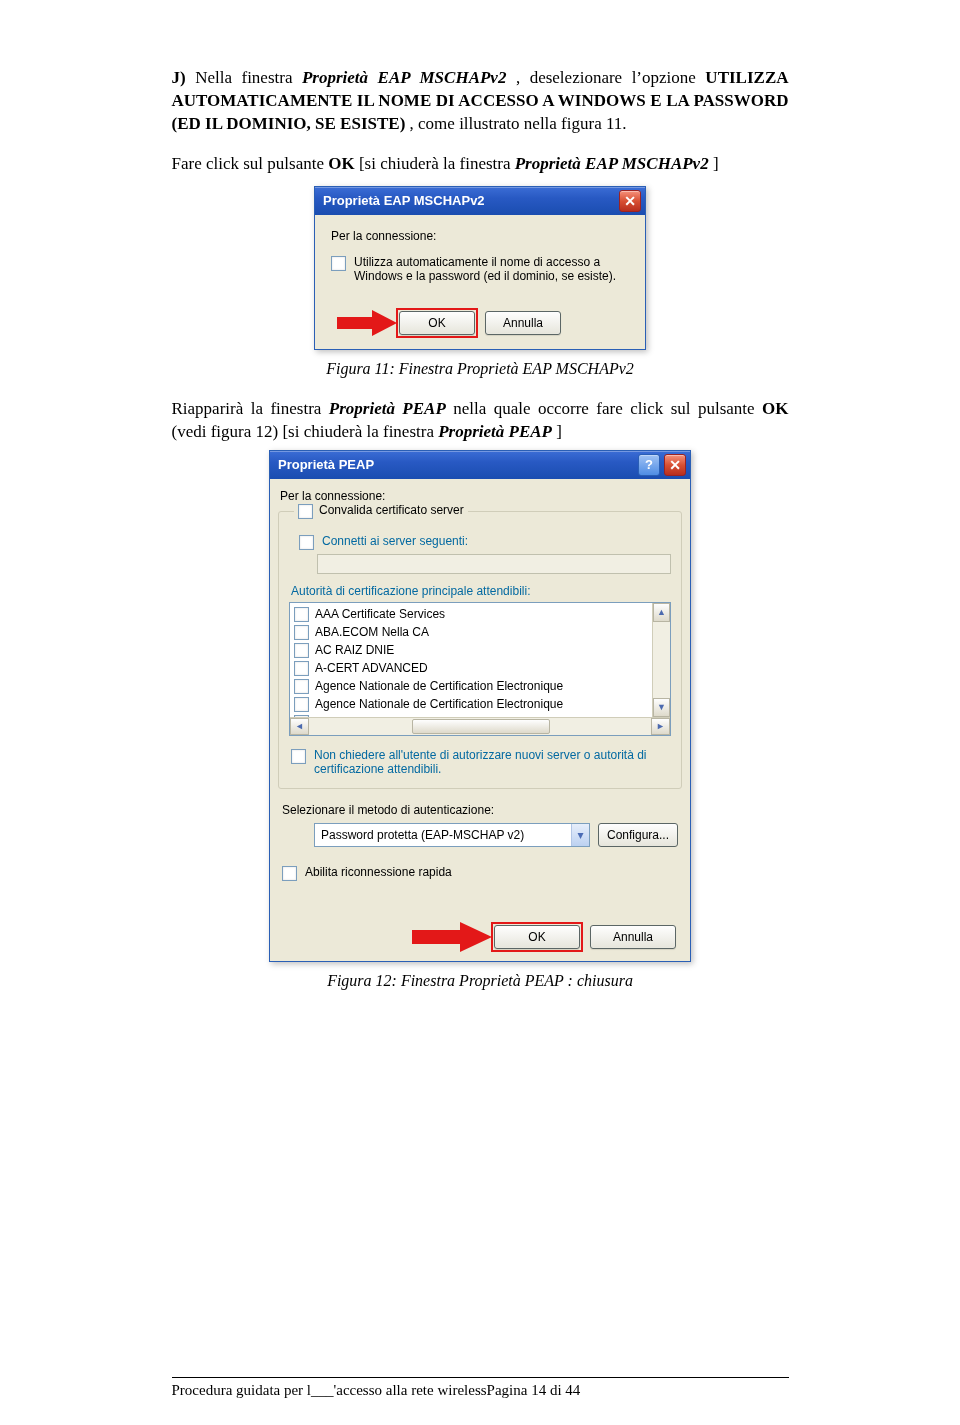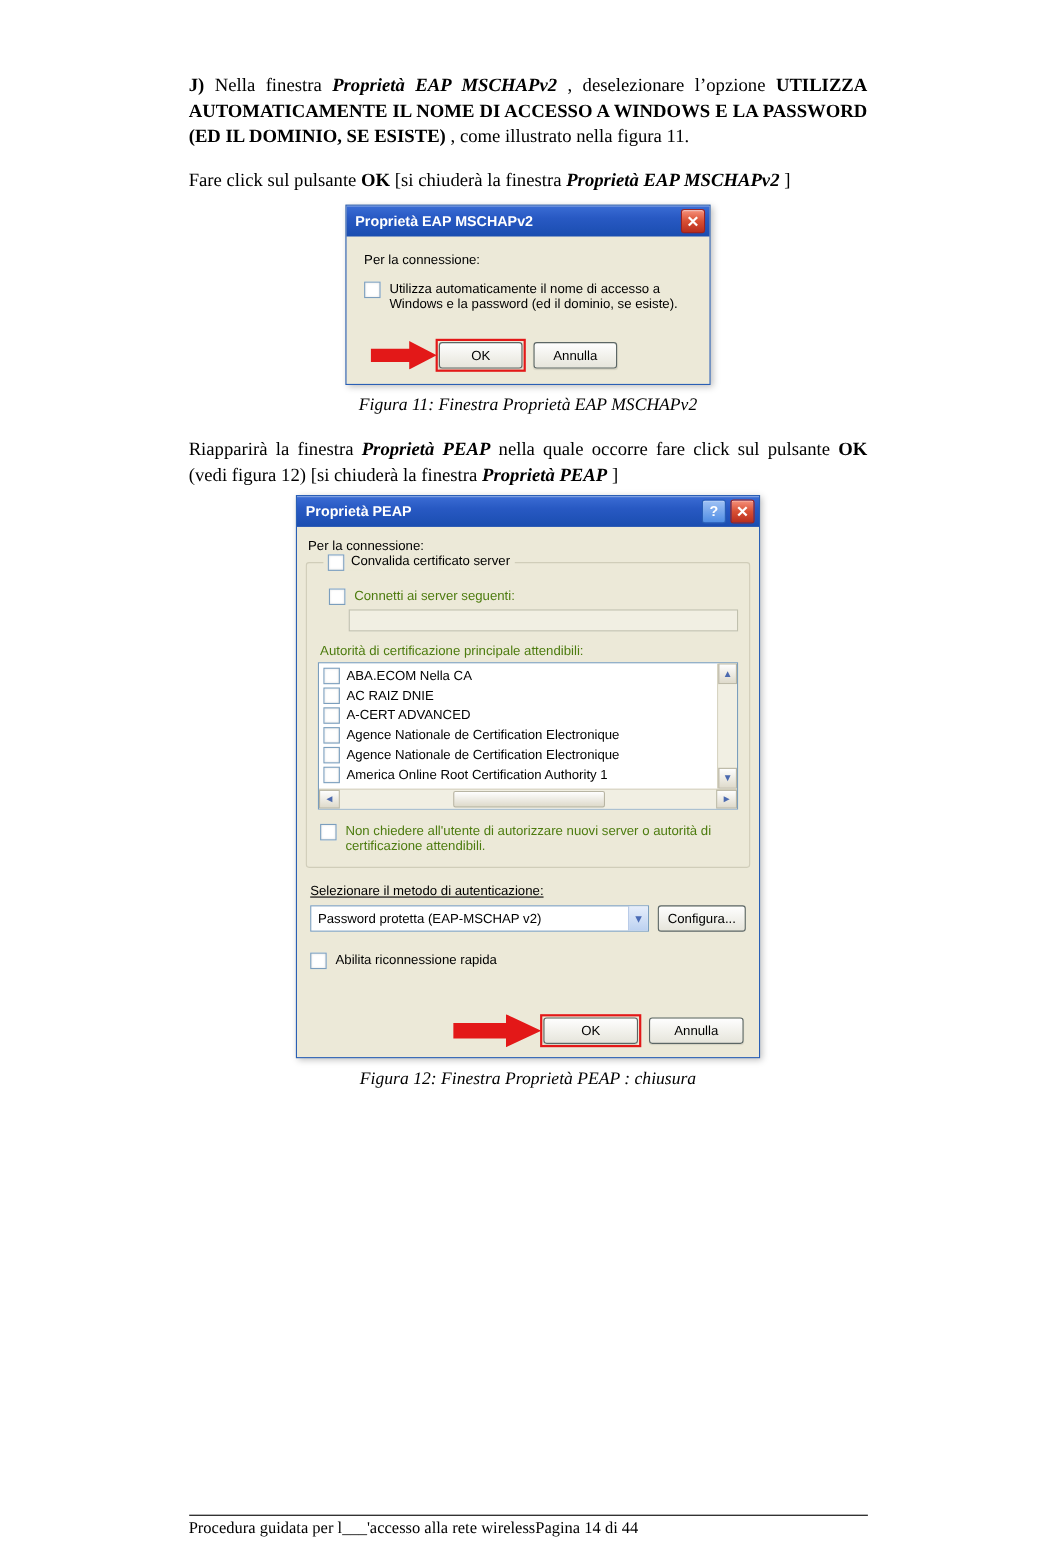--- a/index.html
+++ b/index.html
@@ -107,21 +107,21 @@
   }
   .arrow {
     position: absolute;
     left: -62px;
     top: 50%;
     transform: translateY(-50%);
     width: 60px; height: 26px;
     display: block;
   }
   .arrow svg { display: block; }
-  .disabled { color: #4d7c0f; }
+  .disabled { color: #0369a1; }
   
   .dialog-peap {
     width: 420px;
     margin: 6px auto 8px auto;
     border: 1px solid #2a5fb5;
     background: #ece9d8;
     box-shadow: 2px 2px 6px rgba(0,0,0,0.25);
     font-family: Tahoma, Verdana, Arial, sans-serif;
     font-size: 12px;
   }
@@ -225,20 +225,21 @@
     left: 30%; width: 40%; top: 1px; bottom: 1px;
     background: linear-gradient(#fefefe, #dedacb);
     border: 1px solid #b8b5a3;
     border-radius: 2px;
   }
   .combo-row {
     display: flex;
     gap: 8px;
     align-items: flex-end;
     padding: 6px 12px;
+    margin-left: 32px;
   }
   .combo {
     flex: 1;
     height: 22px;
     border: 1px solid #7b9ebd;
     background: #fff;
     display: flex;
     align-items: center;
     justify-content: space-between;
     padding-left: 6px;
@@ -362,20 +363,24 @@
       <div class="row-check disabled" style="margin:14px 0 0 10px;">
         <span class="chk"></span>
         <span>Connetti ai server seguenti:</span>
       </div>
       <div class="inputline" style="margin-left:28px; width:calc(100% - 28px);"></div>
 
       <div class="disabled" style="margin:6px 0 0 2px;">Autorità di certificazione principale attendibili:</div>
       <div class="listbox">
         <div class="scrollarea">
           <div class="items" id="caItems">
+              <div class="item">
+                <span class="chk"></span>
+                <span>AAA Certificate Services</span>
+              </div>
               <div class="item">
                 <span class="chk"></span>
                 <span>ABA.ECOM Nella CA</span>
               </div>
               <div class="item">
                 <span class="chk"></span>
                 <span>AC RAIZ DNIE</span>
               </div>
               <div class="item">
                 <span class="chk"></span>
@@ -408,21 +413,21 @@
           <span class="hbtn">►</span>
         </div>
       </div>
 
       <div class="row-check disabled" style="margin:12px 0 0 2px;">
         <span class="chk"></span>
         <span>Non chiedere all'utente di autorizzare nuovi server o autorità di certificazione attendibili.</span>
       </div>
     </div>
 
-    <div style="padding:0 12px;text-decoration:underline;">Selezionare il metodo di autenticazione:</div>
+    <div style="padding:0 12px;">Selezionare il metodo di autenticazione:</div>
     <div class="combo-row">
       <div class="combo">
         <span>Password protetta (EAP-MSCHAP v2)</span>
         <span class="cbtn">▾</span>
       </div>
       <span class="cfgbtn">Configura...</span>
     </div>
 
     <div class="row-check" style="padding:0 12px 6px 12px;">
       <span class="chk"></span>

